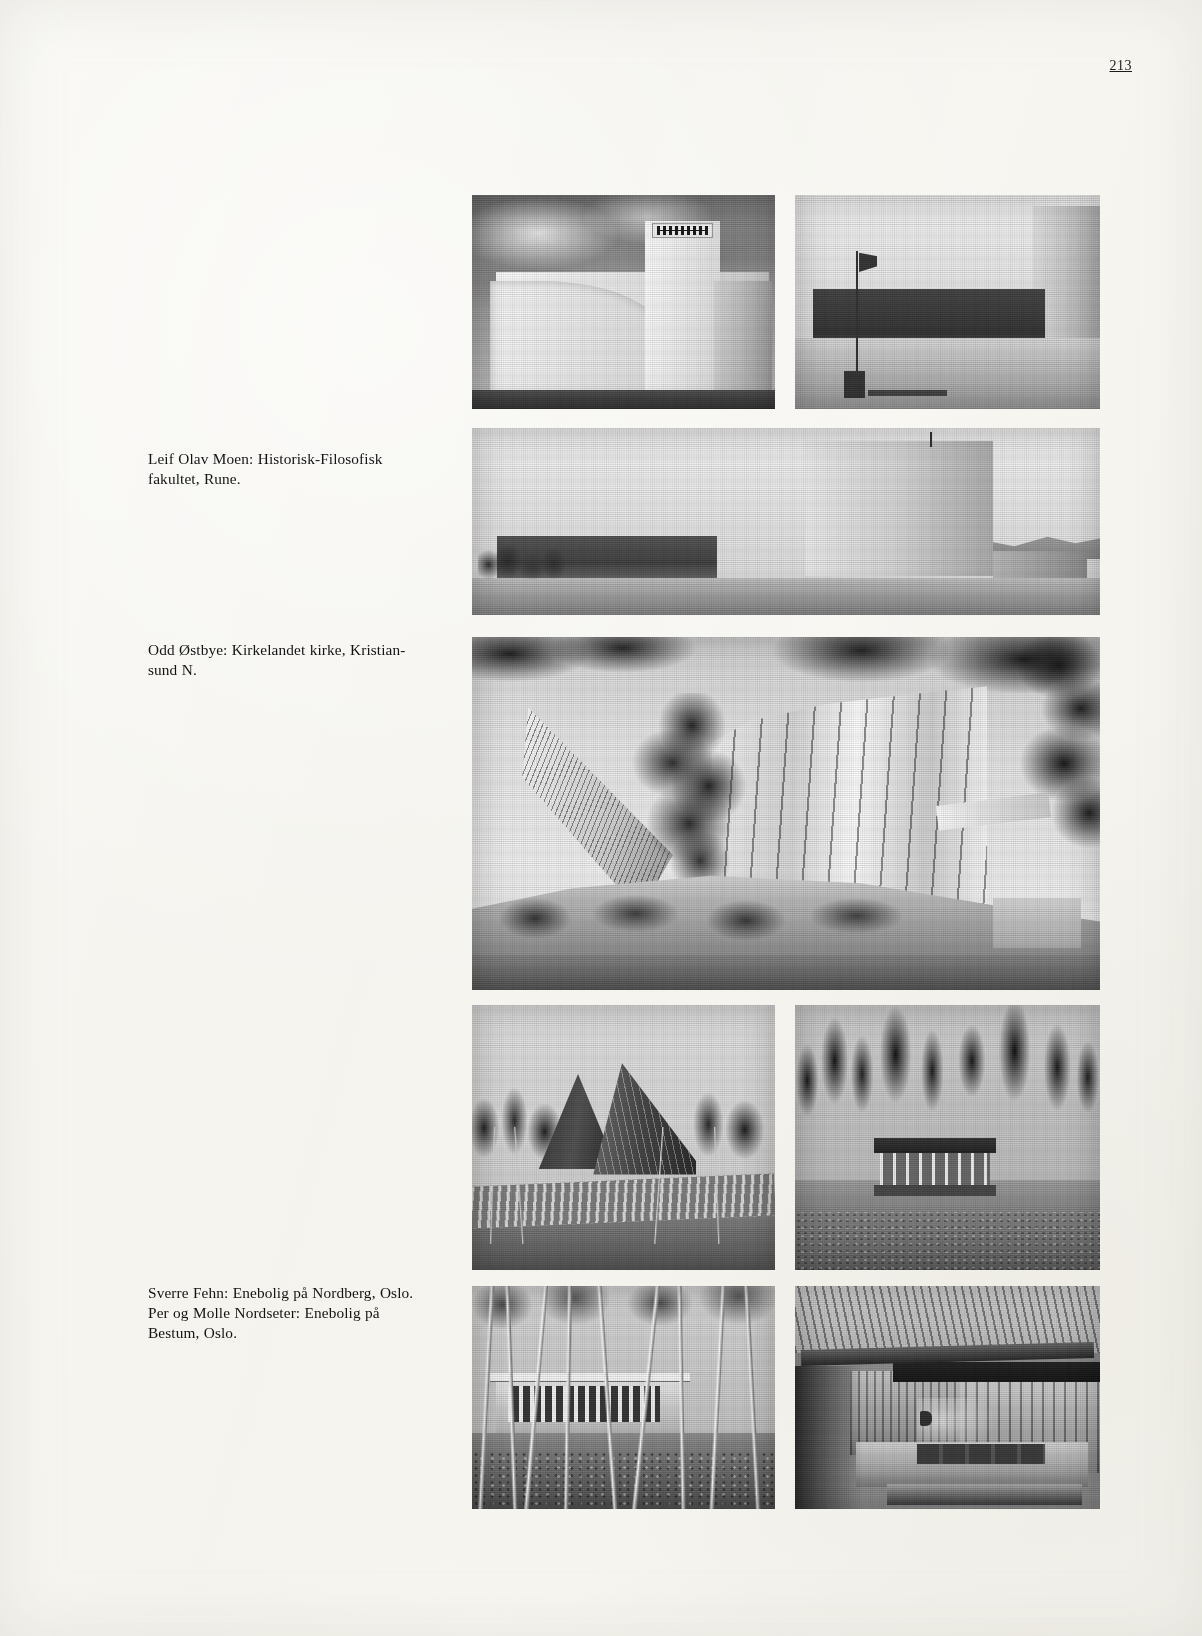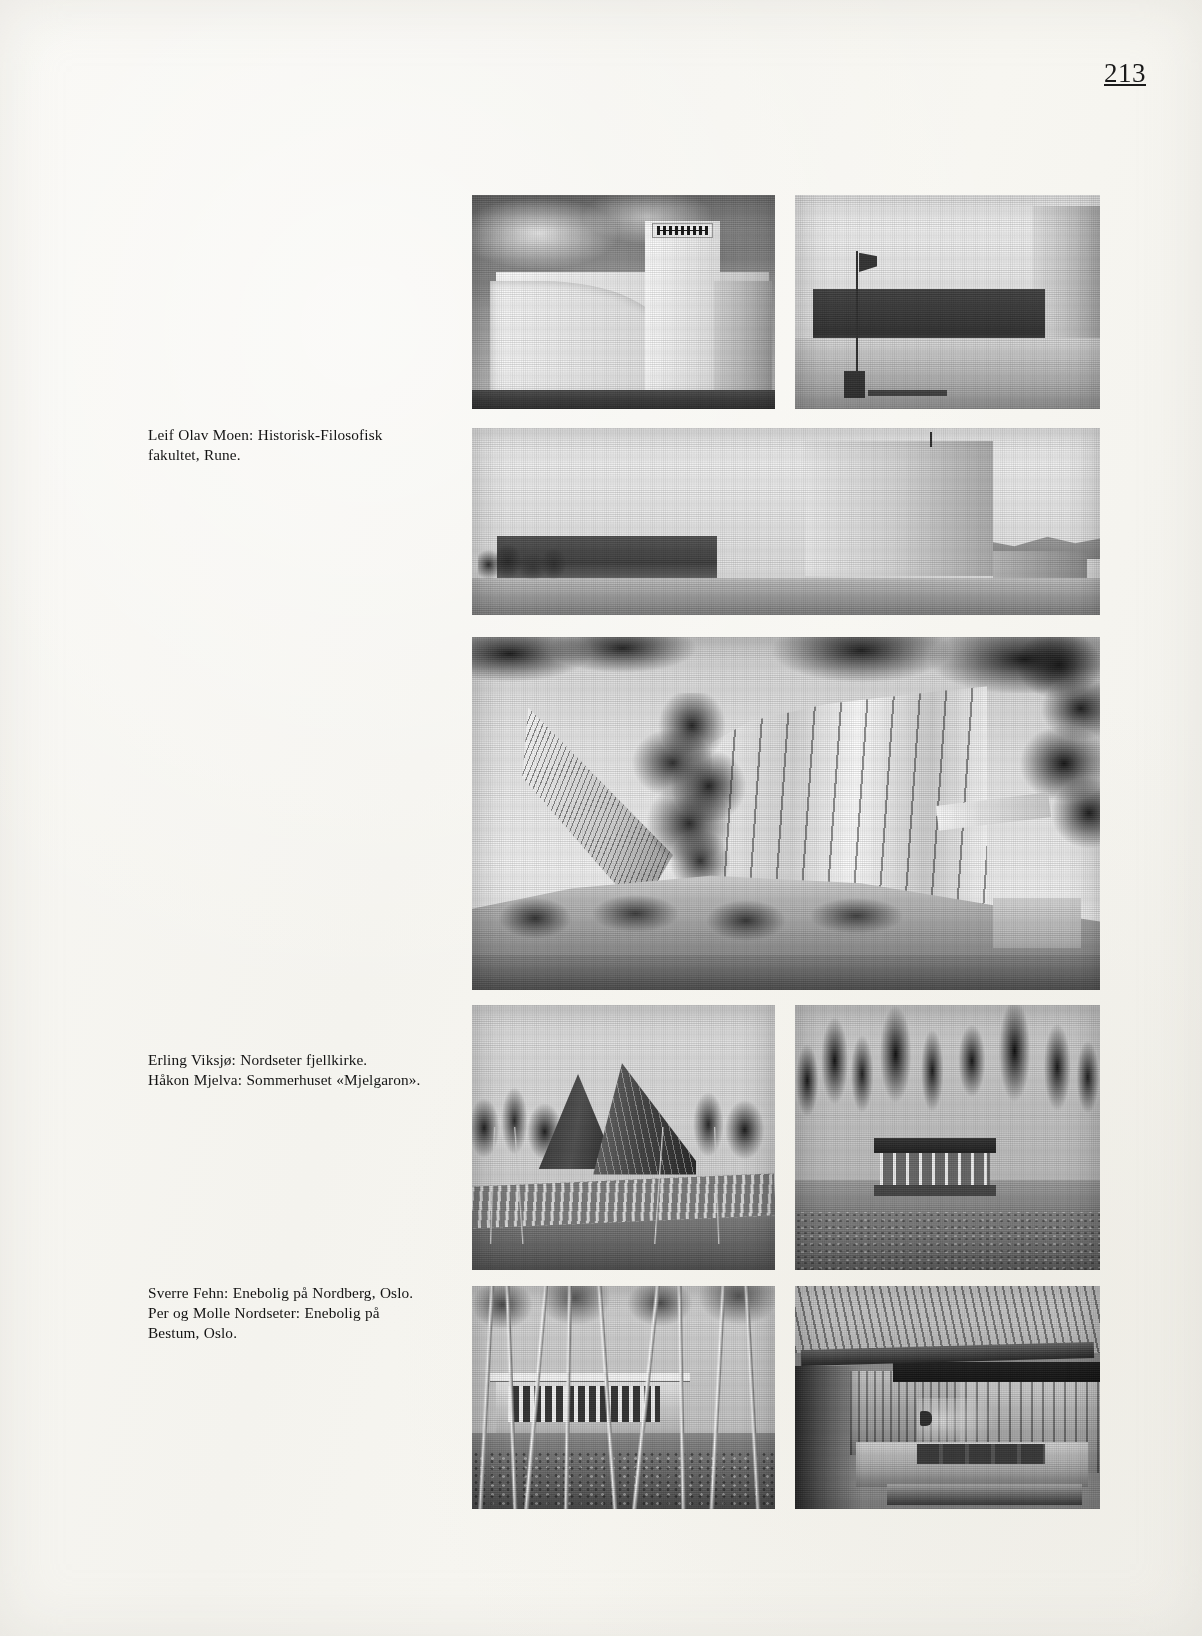--- a/index.html
+++ b/index.html
@@ -30,22 +30,22 @@
   .scan-edge {
     position: absolute;
     inset: 0;
     box-shadow: inset 0 0 60px rgba(205,203,194,0.35);
     pointer-events: none;
   }
 
   .page-number {
     position: absolute;
     top: 58px;
-    right: 56px;
-    font-size: 27px;
+    right: 70px;
+    font-size: 14px;
     letter-spacing: 0.5px;
     color: #1b1b1b;
     text-decoration: underline;
   }
 
   .caption {
     position: absolute;
     left: 148px;
     width: 300px;
     font-size: 15.3px;
@@ -534,41 +534,45 @@
       <div class="flagpole"></div>
       <div class="flag"></div>
       <div class="plinth"></div>
       <div class="bench"></div>
     </div>
     <div class="grain2"></div>
     <div class="halftone"></div>
     <div class="vign"></div>
   </div>
 
-  <div class="caption" style="top:425px;">
+  <div class="caption" style="top:449px;">
     <span class="ln">Leif Olav Moen: Historisk-Filosofisk</span>
     <span class="ln">fakultet, Rune.</span>
   </div>
 
   <div class="photo" id="p3" style="left:472px; top:428px; width:628px; height:187px;">
     <div class="inner">
       <div class="sky-light"></div>
       <div class="hills"></div>
       <div class="slab winrows fine"></div>
       <div class="antenna"></div>
       <div class="lowwing mullions"></div>
       <div class="rightbox"></div>
       <div class="lawn"></div>
       <div class="trees"></div>
     </div>
     <div class="grain2"></div>
     <div class="halftone"></div>
     <div class="vign"></div>
   </div>
 
+  <div class="caption" style="top:640px;">
+    <span class="ln">Odd Østbye: Kirkelandet kirke, Kristian-</span>
+    <span class="ln">sund N.</span>
+  </div>
 
   <div class="photo" id="p4" style="left:472px; top:637px; width:628px; height:353px;">
     <div class="inner">
       <div class="churchsky"></div>
       <div class="canopy-top"></div>
       <div class="rightfoliage"></div>
       <div class="fins"></div>
       <div class="fin-lines"></div>
       <div class="spire"></div>
       <div class="spire-ribs"></div>
@@ -577,24 +581,20 @@
       <div class="knoll"></div>
       <div class="shrubs"></div>
       <div class="bldg"></div>
       <div class="path"></div>
     </div>
     <div class="grain2"></div>
     <div class="halftone"></div>
     <div class="vign"></div>
   </div>
 
-  <div class="caption" style="top:1050px; width:315px;">
-    <span class="ln">Erling Viksjø: Nordseter fjellkirke.</span>
-    <span class="ln">Håkon Mjelva: Sommerhuset «Mjelgaron».</span>
-  </div>
 
   <div class="photo" id="p5" style="left:472px; top:1005px; width:303px; height:265px;">
     <div class="inner">
       <div class="mtnsky"></div>
       <div class="forest"></div>
       <div class="roofA"></div>
       <div class="roofB"></div>
       <div class="roof-ribs"></div>
       <div class="meadow"></div>
       <div class="fence"></div>

